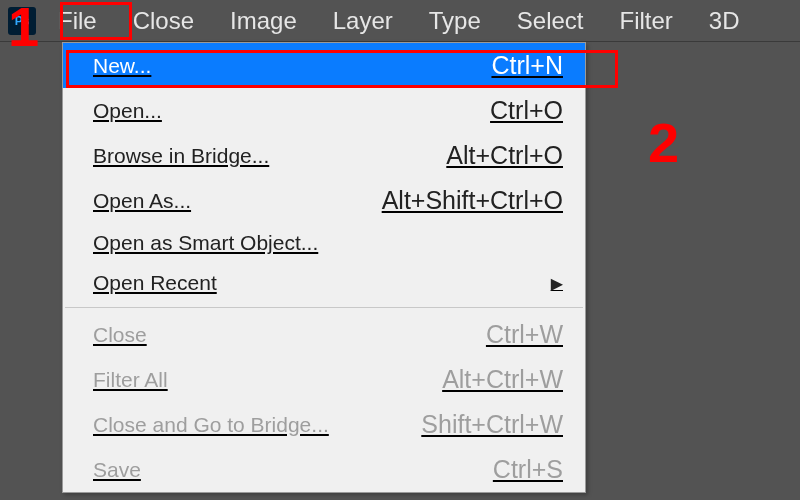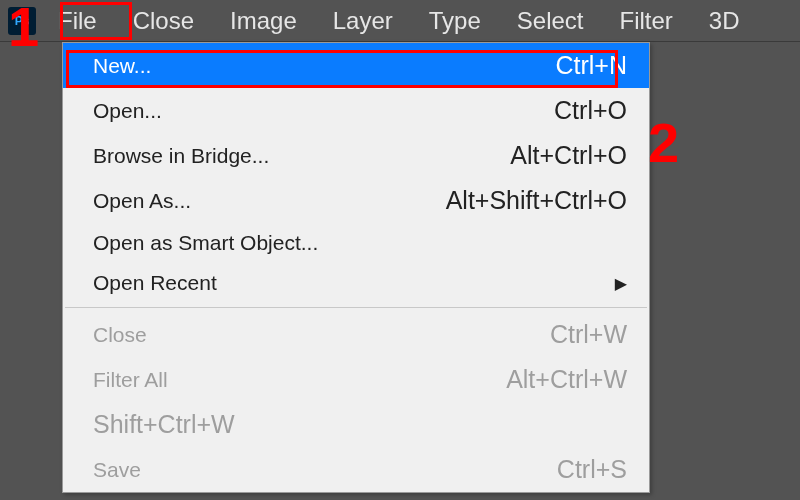--- a/index.html
+++ b/index.html
@@ -47,24 +47,25 @@
       left: 60px;
       width: 72px;
       height: 38px;
       border: 3px solid #ff0000;
       pointer-events: none;
     }
     .dropdown {
       position: absolute;
       top: 42px;
       left: 62px;
-      width: 588px;
+      width: 524px;
       background: #f0f0f0;
       border: 1px solid #9a9a9a;
       box-shadow: 2px 2px 4px rgba(0,0,0,0.25);
+      text-decoration: underline;
     }
     .dd-item {
       display: flex;
       justify-content: space-between;
       align-items: center;
       padding: 8px 22px 8px 30px;
       font-size: 21px;
       color: #222;
       cursor: default;
       position: relative;
@@ -154,20 +155,21 @@
   <div class="dd-sep"></div>
   <div class="dd-item disabled">
     <span>Close</span>
     <span class="dd-shortcut">Ctrl+W</span>
   </div>
   <div class="dd-item disabled">
     <span>Filter All</span>
     <span class="dd-shortcut">Alt+Ctrl+W</span>
   </div>
   <div class="dd-item disabled">
+    <span>Close and Go to Bridge...</span>
     <span class="dd-shortcut">Shift+Ctrl+W</span>
   </div>
   <div class="dd-item disabled">
     <span>Save</span>
     <span class="dd-shortcut">Ctrl+S</span>
   </div>
 </div>
 
 <div class="new-highlight"></div>
 

